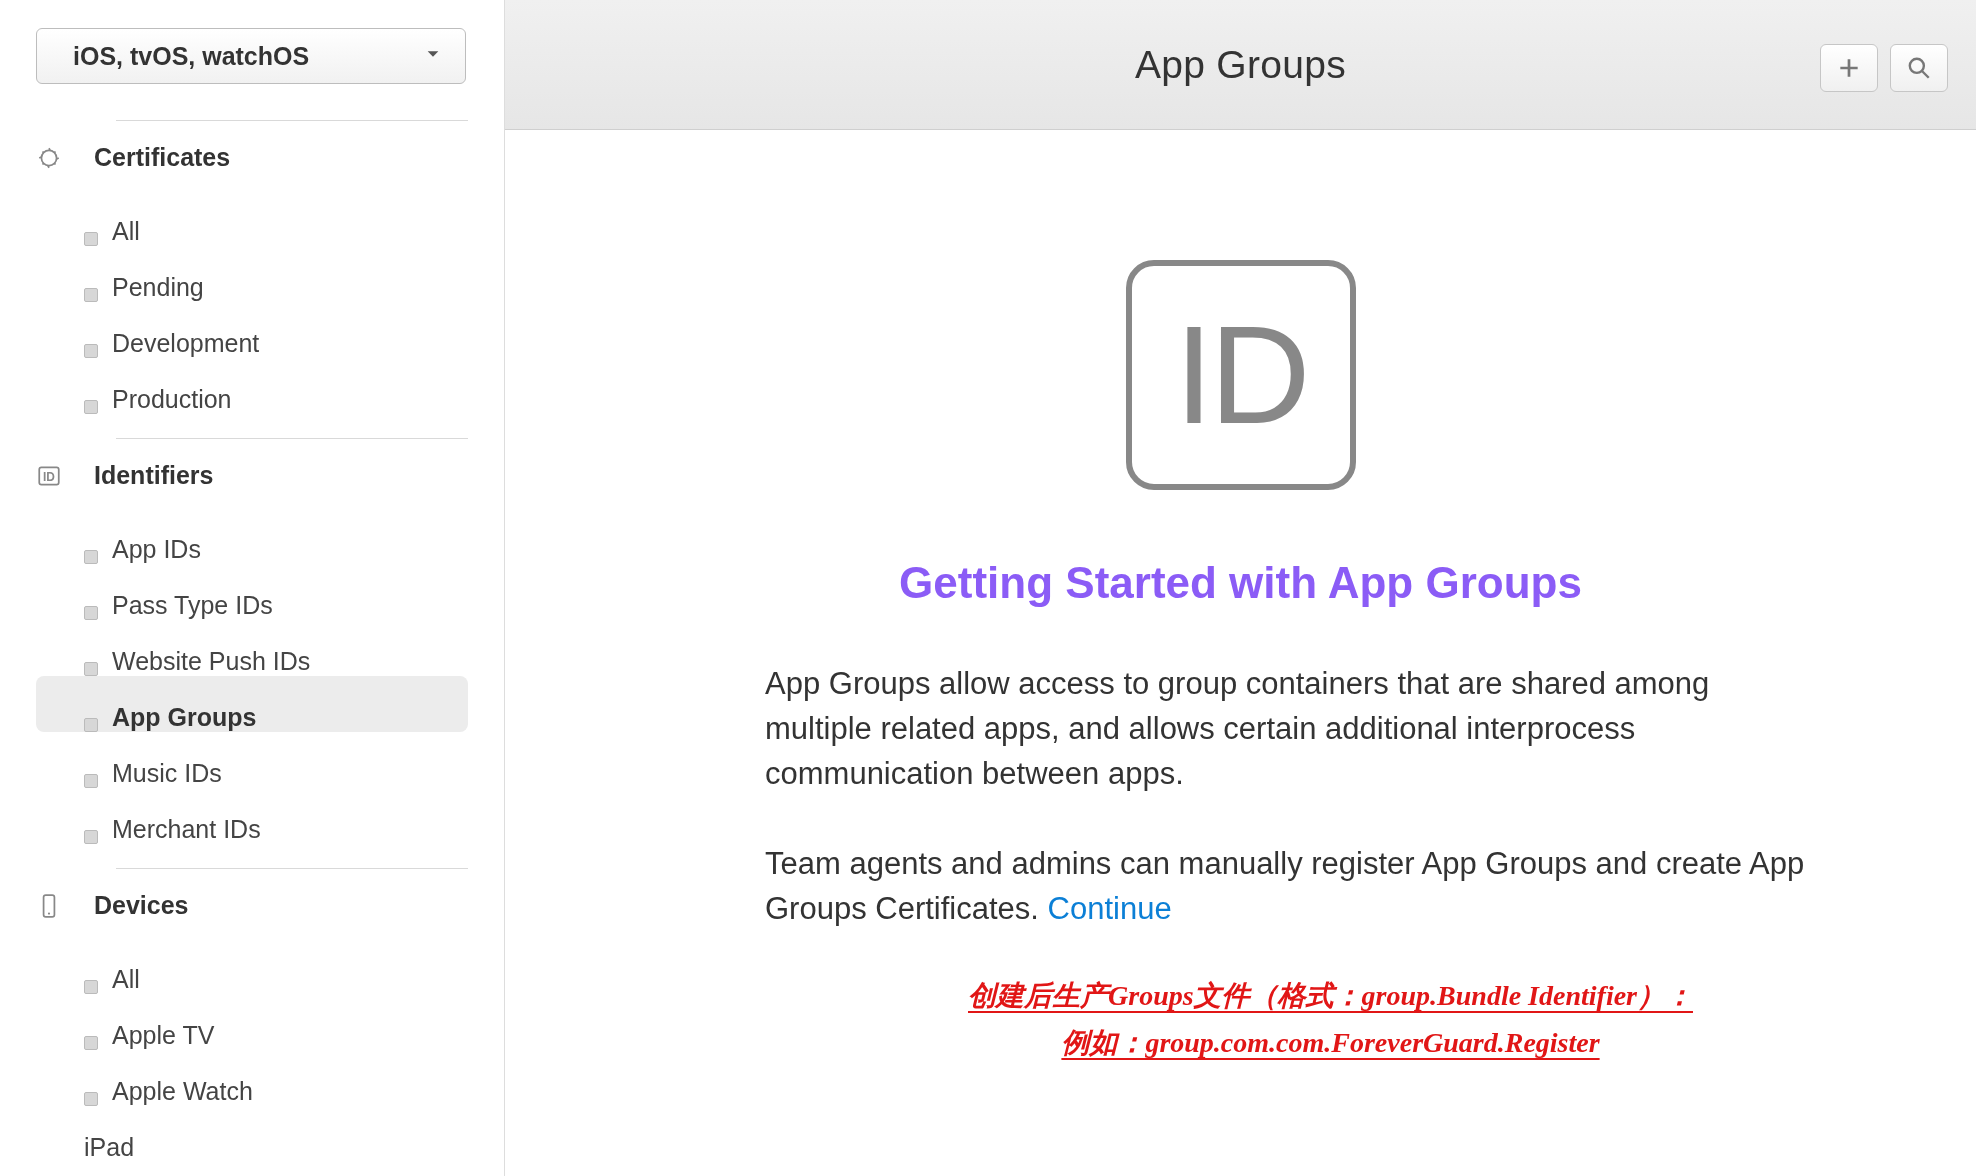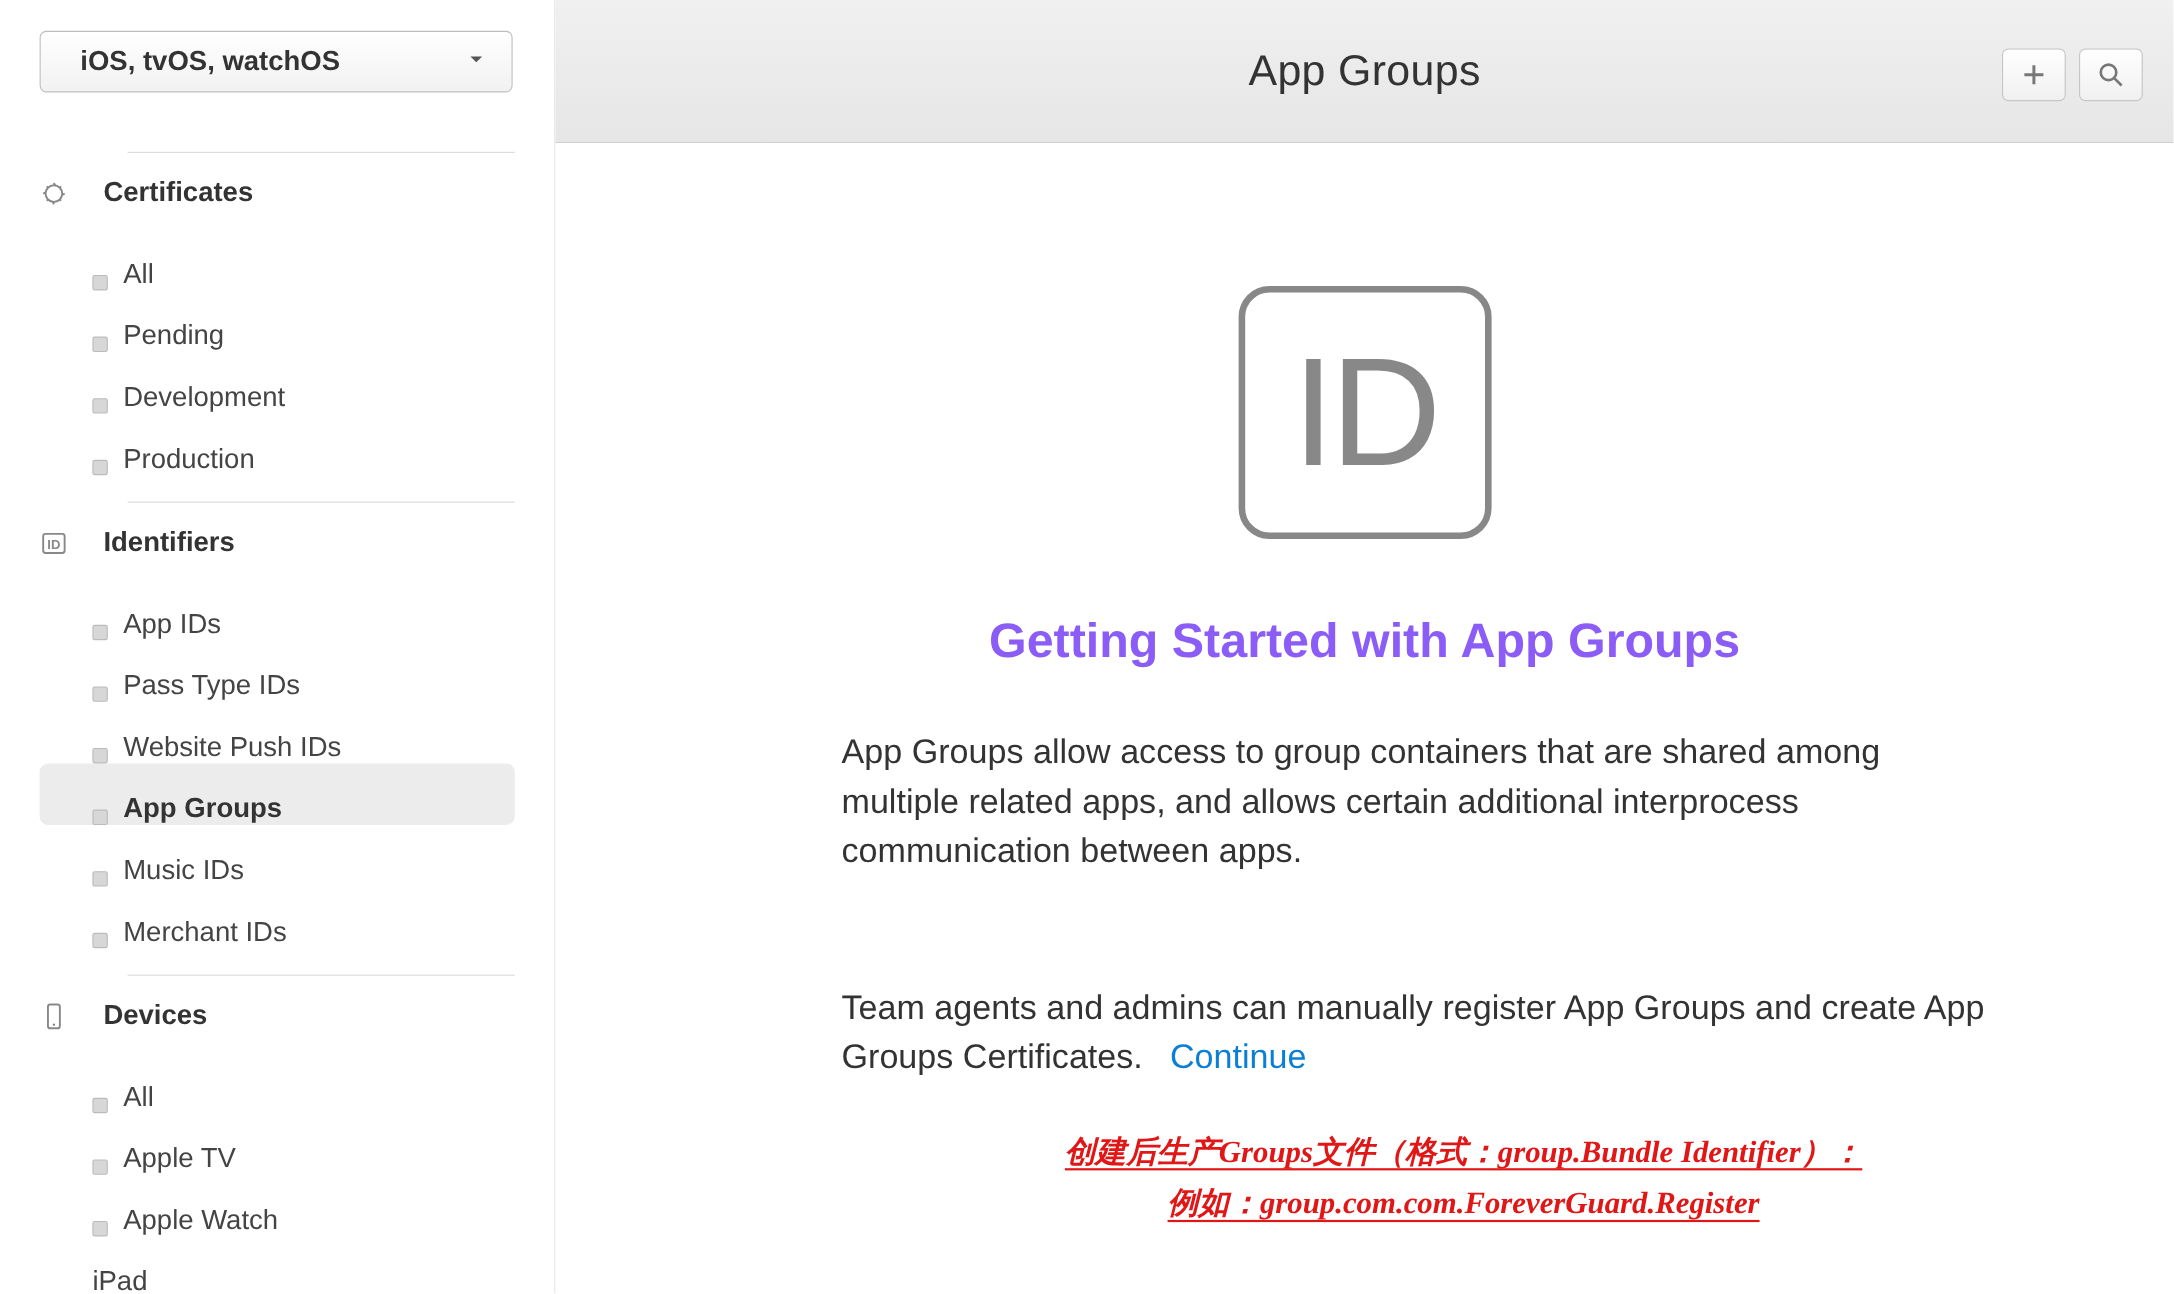--- a/index.html
+++ b/index.html
@@ -34,21 +34,21 @@
     width: 430px;
     height: 56px;
     padding: 0 24px 0 36px;
     border: 1px solid #bdbdbd;
     border-radius: 6px;
     background: linear-gradient(#ffffff, #f1f1f1);
     font-size: 25px;
     font-weight: 700;
     color: #333;
     cursor: pointer;
-    margin-bottom: 54px;
+    margin-bottom: 36px;
   }
   .platform-select .chev {
     font-size: 18px;
     color: #555;
   }
 
   .section-divider {
     border: none;
     border-top: 1px solid #d9d9d9;
     margin: 0 0 22px 80px;
@@ -187,39 +187,37 @@
     margin-bottom: 54px;
   }
 
   .hero-desc {
     font-size: 31px;
     line-height: 1.45;
     color: #333;
     max-width: 1050px;
     align-self: flex-start;
     margin-left: 180px;
-    margin-bottom: 52px;
   }
 
   .register-block {
     font-size: 31px;
     line-height: 1.45;
     color: #333;
     max-width: 1050px;
     align-self: flex-start;
     margin-left: 180px;
     margin-bottom: 40px;
   }
   .register-block .heading {
     font-weight: 700;
   }
   .continue-link {
     color: #0b7fd6;
     cursor: pointer;
-    margin-left: 16px;
   }
 
   .annotation {
     align-self: center;
     text-align: center;
     margin-left: 180px;
   }
   .annotation p {
     font-family: "Comic Sans MS", "Kaiti", cursive;
     font-style: italic;

